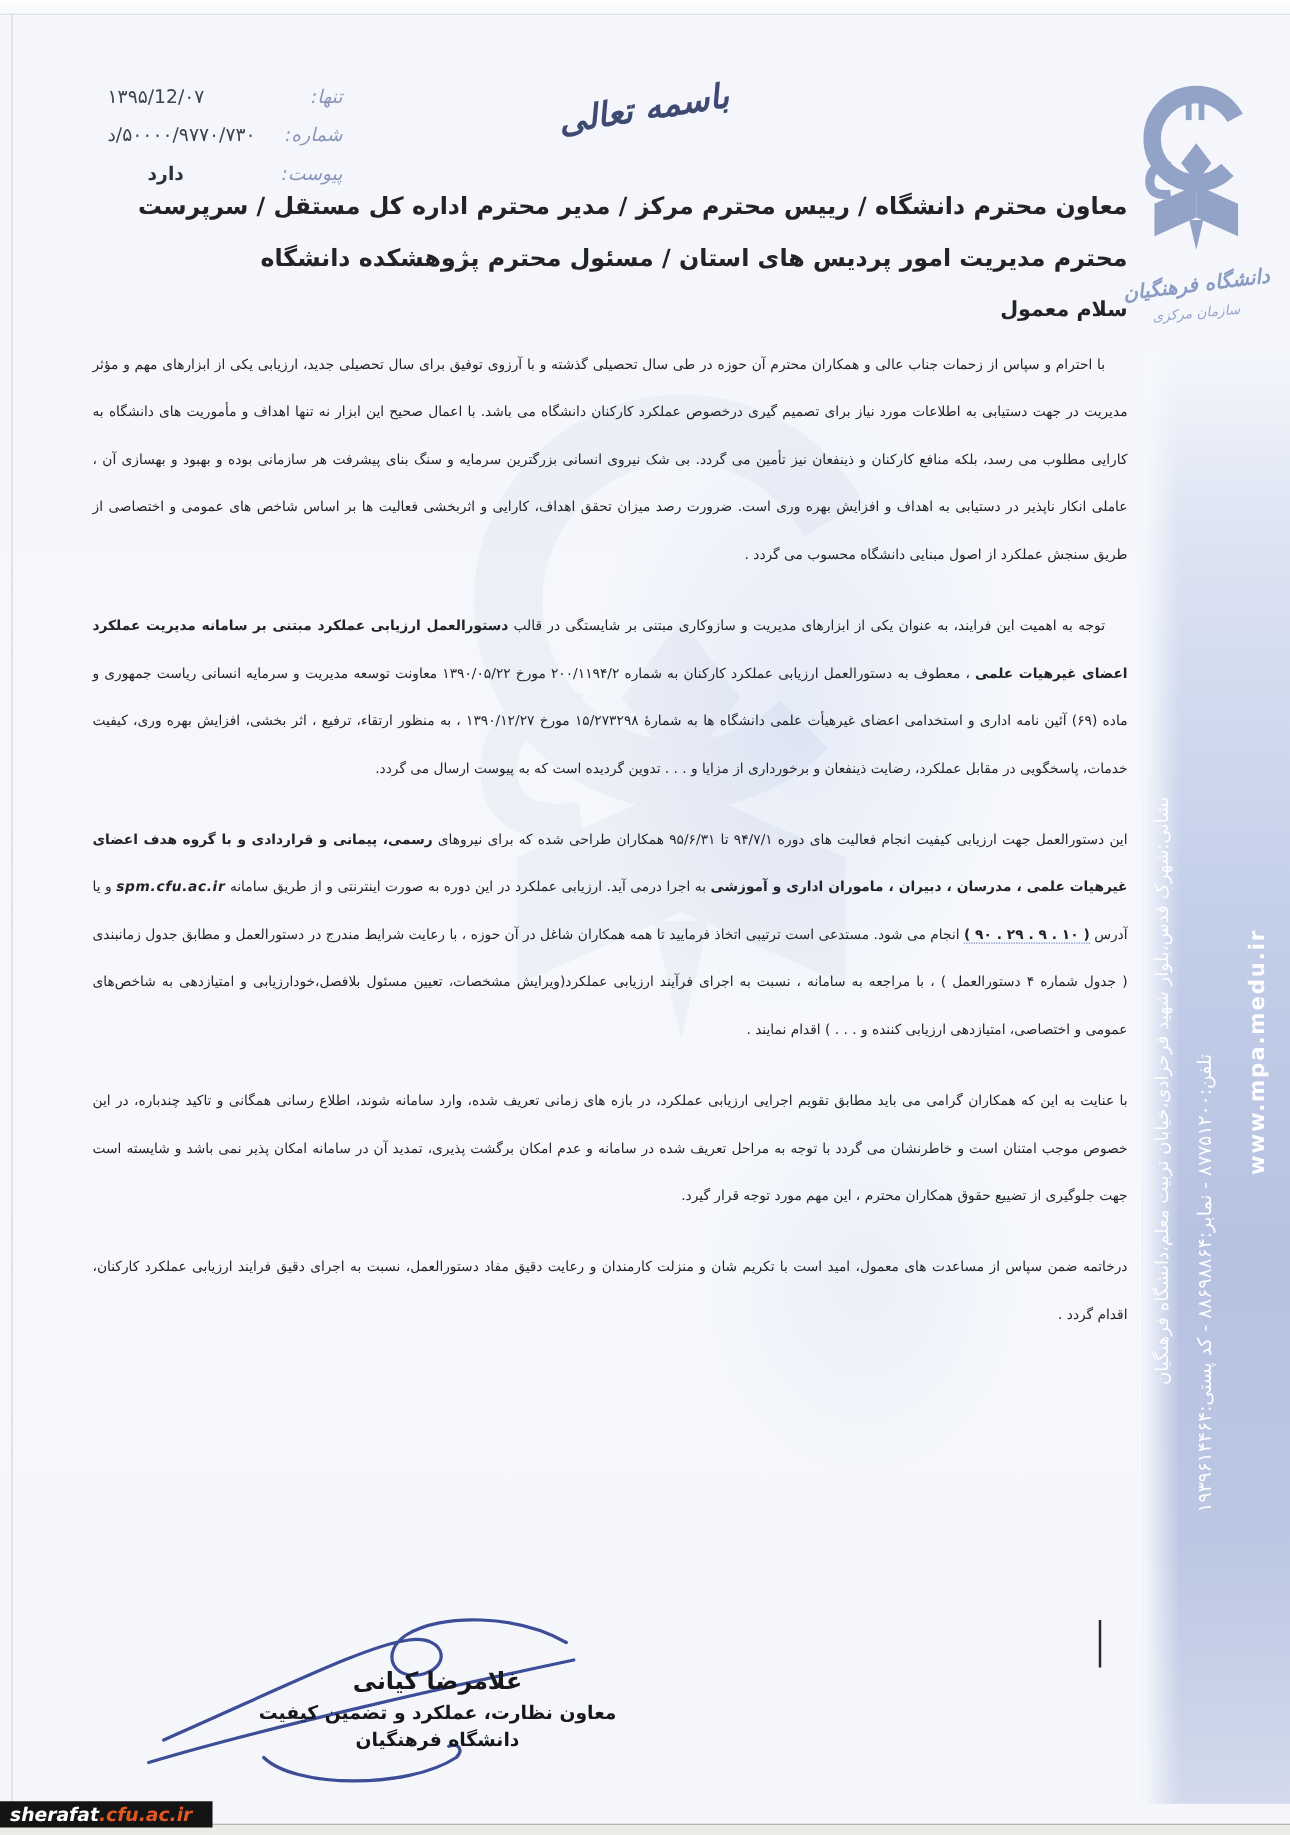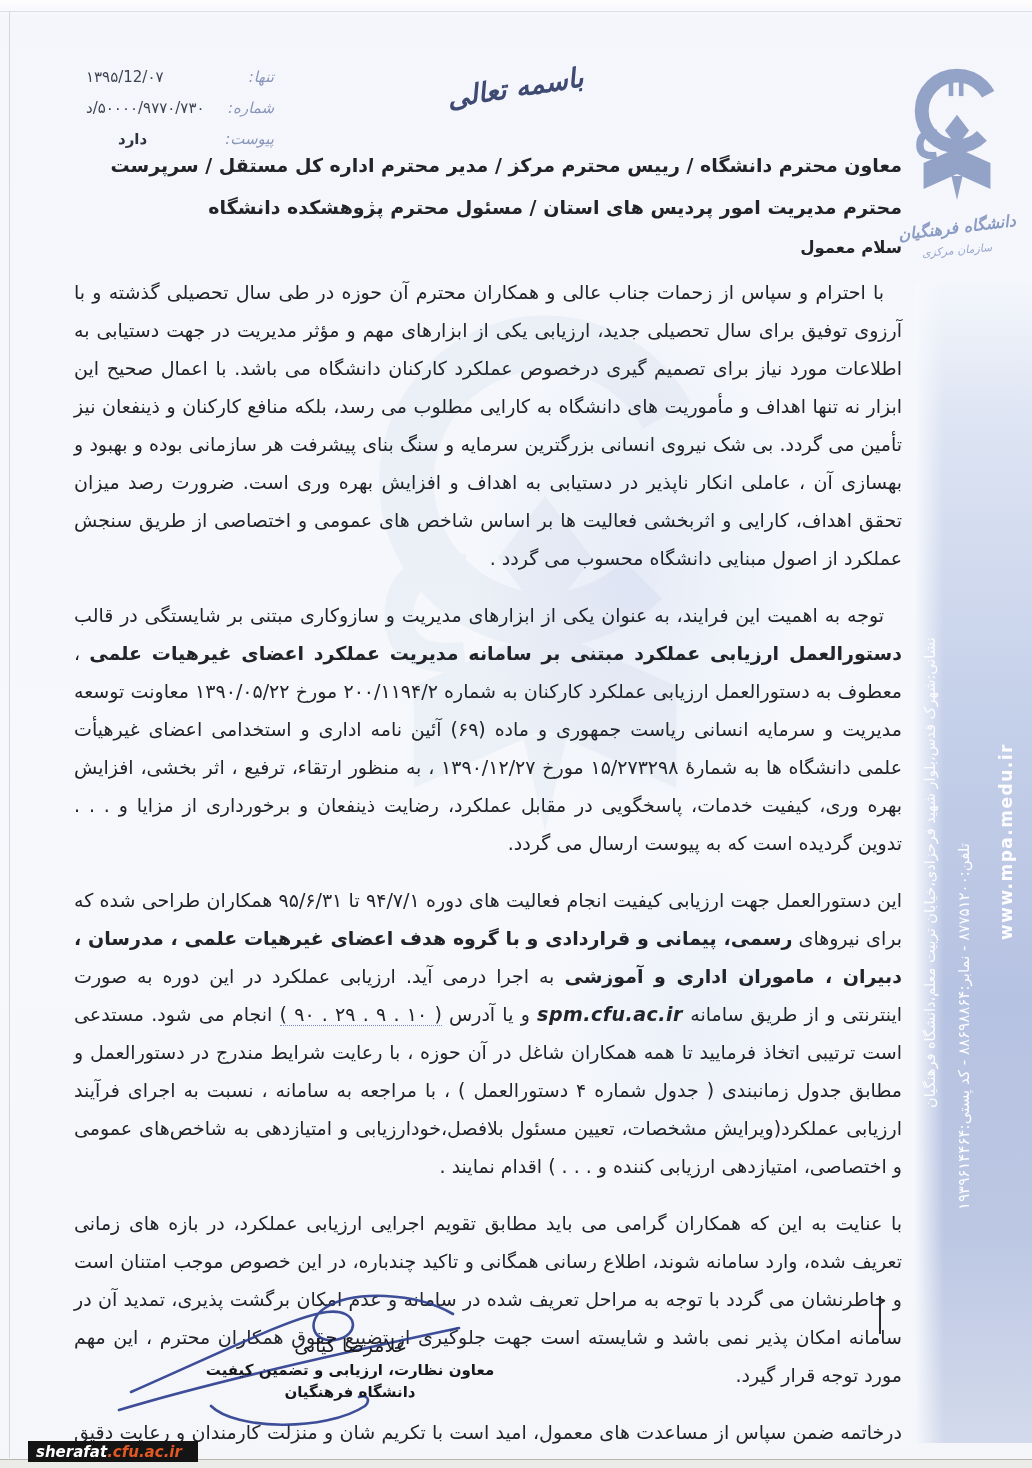--- a/index.html
+++ b/index.html
@@ -51,39 +51,39 @@
 
   .logo{position:absolute;right:16px;top:56px;width:118px;text-align:center;}
   .logo svg{display:block;margin:0 auto;}
   .logo-name{font-size:16px;font-weight:bold;font-style:italic;color:#8b9cc4;transform:rotate(-7deg);margin-top:2px;white-space:nowrap;}
   .logo-sub{font-size:11px;font-style:italic;color:#97a6cb;transform:rotate(-5deg);margin-top:7px;}
 
   
   .letter{position:absolute;top:144px;right:130px;left:74px;}
   .addressee{font-weight:bold;font-size:19px;line-height:42px;margin-bottom:4px;text-align:right;}
   .greeting{font-weight:bold;font-size:16.5px;margin:10px 0 16px;}
-  .letter p{font-size:19px;line-height:38px;text-align:justify;margin:0 0 19px;}
+  .letter p{font-size:11px;line-height:38px;text-align:justify;margin:0 0 19px;}
   .letter p.indent{text-indent:18px;}
   .b{font-weight:bold;margin-top:28px;}
-  .ip{font-weight:normal;border-bottom:1px dotted #7b89c4;}
+  .ip{font-weight:bold;border-bottom:1px dotted #7b89c4;}
   .url-ltr{direction:ltr;unicode-bidi:embed;font-weight:bold;letter-spacing:.5px;font-style:italic;}
 
   
   .signature-strokes{position:absolute;left:115px;top:1288px;width:352px;height:150px;}
   .signature-strokes path{stroke:#2c3e8f;stroke-width:2.6;fill:none;opacity:.92;stroke-linecap:round;}
   .signature-block{position:absolute;left:205px;top:1334px;width:290px;text-align:center;direction:rtl;color:#17181c;}
-  .sig-name{font-size:19px;font-weight:normal;margin-bottom:5px;}
+  .sig-name{font-size:19px;font-weight:bold;margin-bottom:5px;}
   .sig-title{font-size:15px;font-weight:bold;margin-bottom:4px;}
   .sig-org{font-size:15px;font-weight:bold;}
 
   
   .bottom-strip{position:absolute;left:0;right:0;top:1459px;height:9px;background:#ebebe8;border-top:1px solid #b5b5b1;}
   .sherafat-badge{
     position:absolute;left:0;top:1441px;height:21px;padding:0 16px 0 8px;background:#141414;
-    display:flex;align-items:center;font-style:italic;font-weight:bold;font-size:15px;direction:ltr;margin-left:28px;
+    display:flex;align-items:center;font-style:italic;font-weight:bold;font-size:15px;direction:ltr;
   }
   .sh1{color:#fff;}
   .sh2{color:#e25822;}
 </style>
 </head>
 <body>
 
 <div class="page">
 
   <div class="hairline-top"></div>
@@ -155,21 +155,21 @@
     <p><span>درخاتمه ضمن سپاس از مساعدت های معمول، امید است با تکریم شان و منزلت کارمندان و رعایت دقیق مفاد دستورالعمل، نسبت به اجرای دقیق فرایند ارزیابی عملکرد کارکنان، اقدام گردد .</span></p>
   </div>
 
   <svg class="signature-strokes" viewBox="0 0 352 150" xmlns="http://www.w3.org/2000/svg">
     <path d="M338 26 C 300 4 238 2 210 20 C 190 33 198 55 220 52 C 246 48 244 20 212 24 C 180 28 120 58 16 104"></path>
     <path d="M4 122 C 90 96 240 62 344 40"></path>
     <path d="M96 118 C 120 142 210 144 250 118 C 256 112 252 106 244 109"></path>
   </svg>
   <div class="signature-block">
     <div class="sig-name">غلامرضا کیانی</div>
-    <div class="sig-title">معاون نظارت، ارزیابی و تضمین کیفیت</div>
+    <div class="sig-title">معاون نظارت، عملکرد و تضمین کیفیت</div>
     <div class="sig-org">دانشگاه فرهنگیان</div>
   </div>
 
   <div class="cursor-artifact"></div>
 
   <div class="bottom-strip"></div>
   <div class="sherafat-badge">
     <span class="sh1">sherafat</span>
       <span class="sh2">.cfu.ac.ir</span>
   </div>

